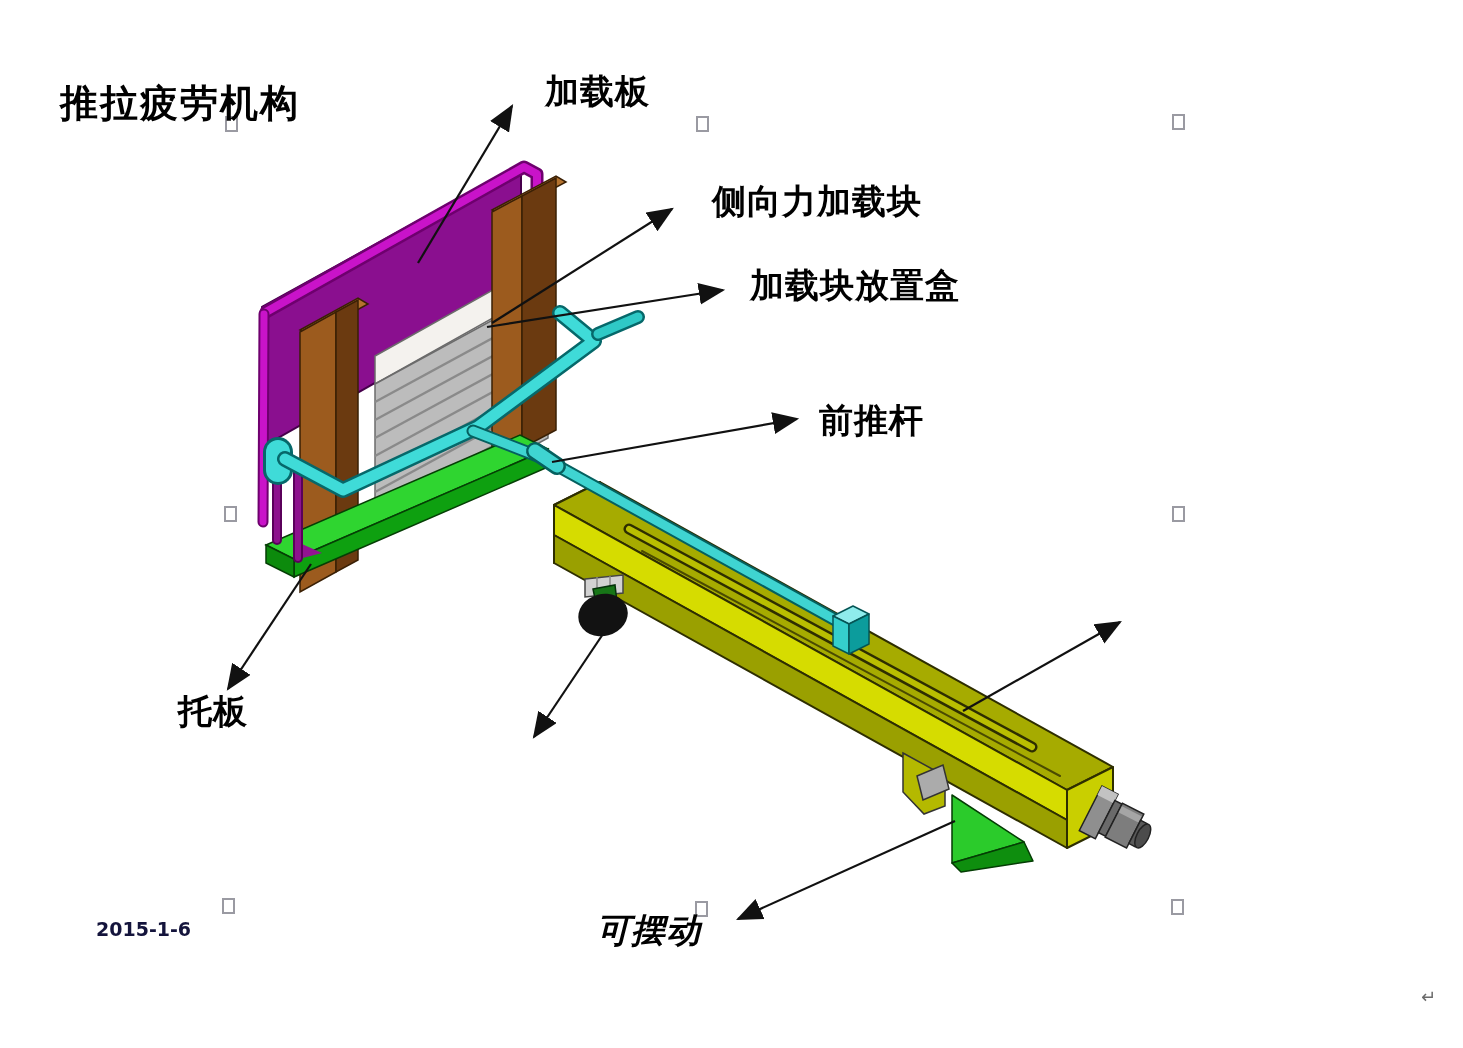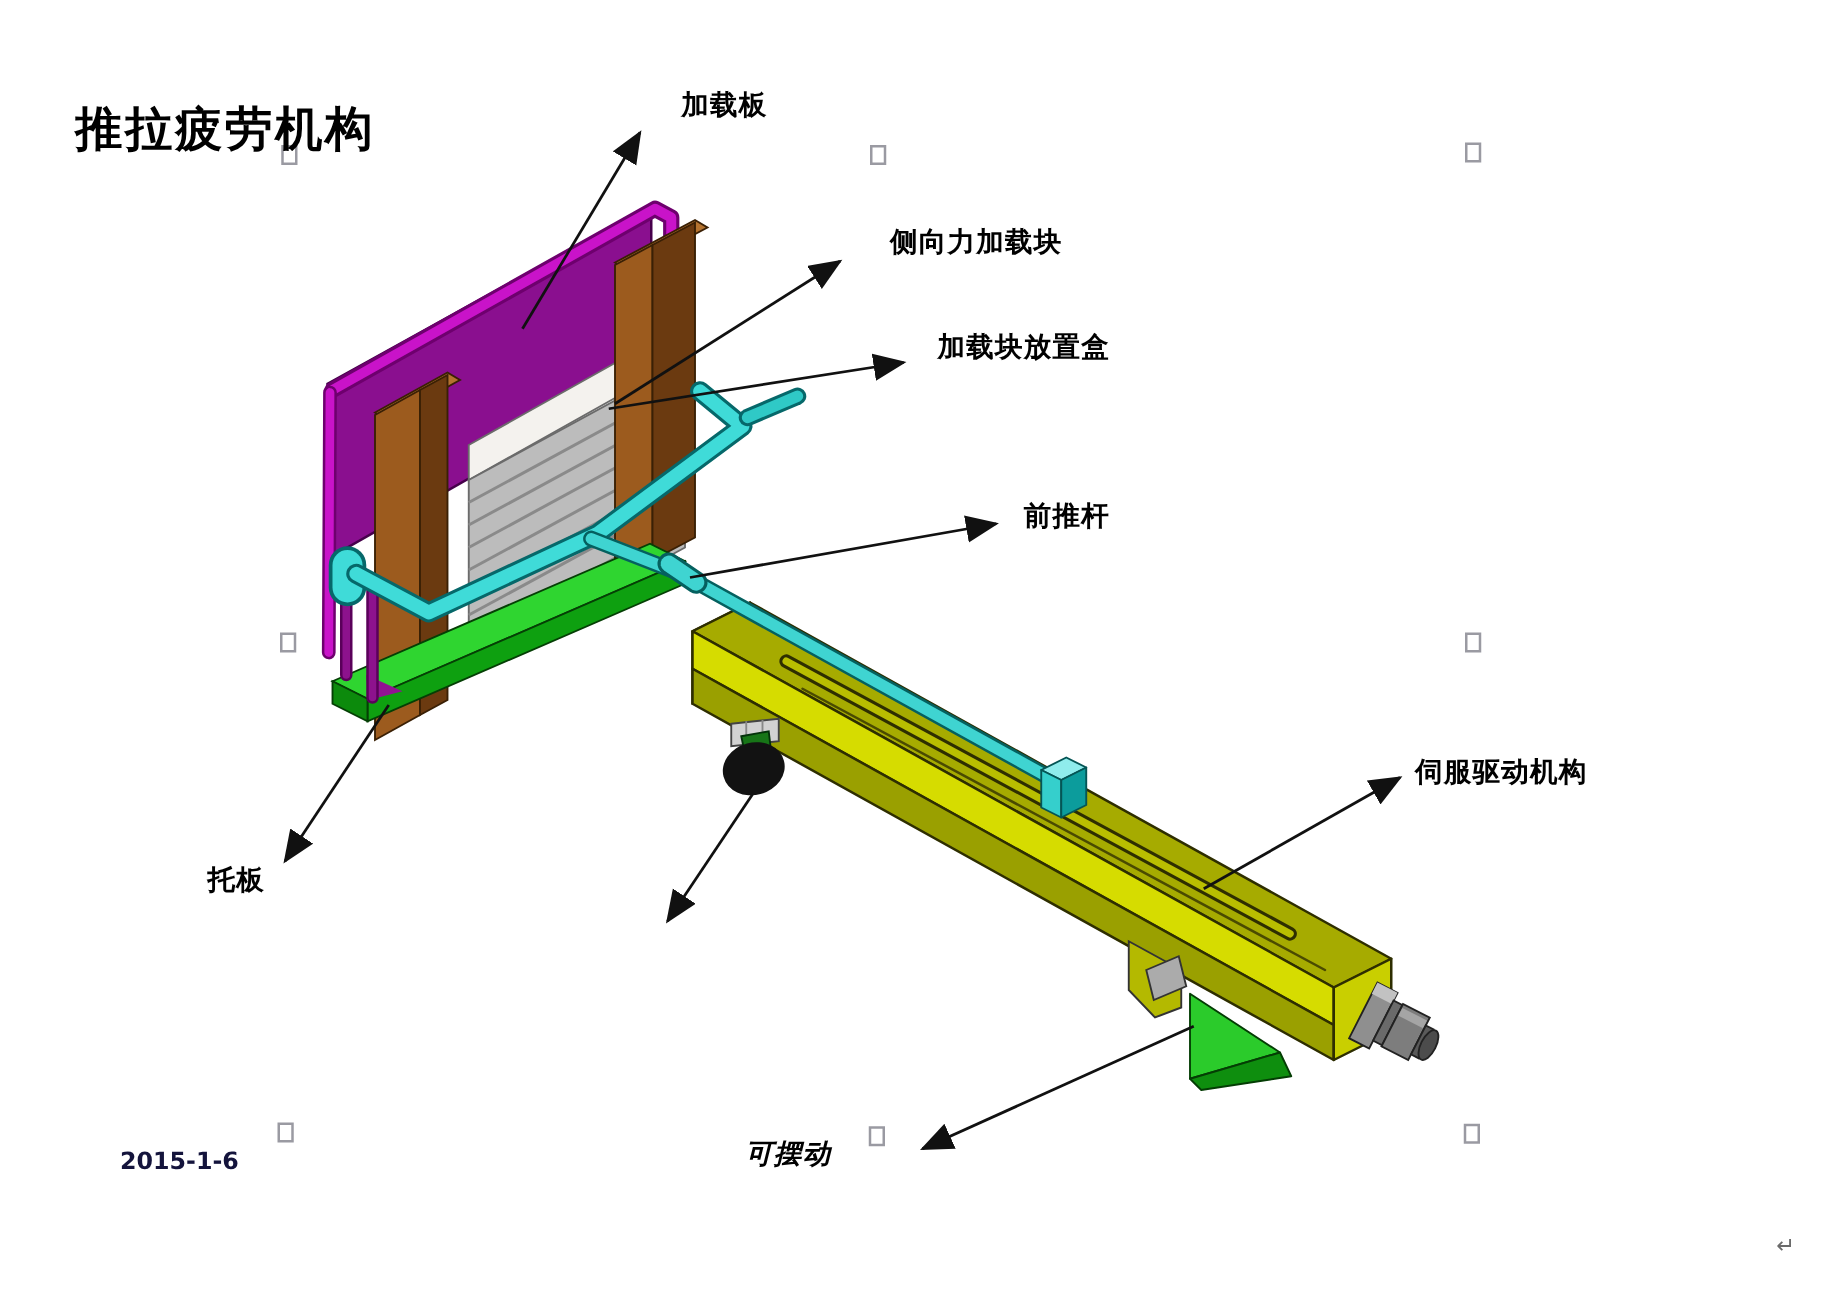--- a/index.html
+++ b/index.html
@@ -1,19 +1,19 @@
 <!DOCTYPE html>
 <html><head>
 <meta charset="utf-8">
 <style>
   html,body{margin:0;padding:0;background:#fff;}
   .stage{position:relative;width:1463px;height:1002px;background:#ffffff;overflow:hidden;
          font-family:"DejaVu Sans",sans-serif;}
   .stage svg{position:absolute;left:0;top:0;}
-  .cn{position:absolute;font-weight:bold;font-size:22px;line-height:1.15;color:#000;
+  .cn{position:absolute;font-weight:bold;font-size:34px;line-height:1.15;color:#000;
       white-space:nowrap;letter-spacing:1px;}
   .title{font-size:38px;letter-spacing:2px;}
   .date{font-size:19px;color:#14143c;letter-spacing:0;}
   .retmark{position:absolute;font-size:18px;color:#6b6b6b;font-weight:normal;}
   .handle{position:absolute;width:13px;height:16px;background:#ffffff;
           border:2px solid #9a9aa2;box-sizing:border-box;}
 </style>
 </head>
 <body>
 
@@ -157,19 +157,18 @@
 <div class="handle" style="left:1172px;top:506px;"></div>
 <div class="handle" style="left:222px;top:898px;"></div>
 <div class="handle" style="left:695px;top:901px;"></div>
 <div class="handle" style="left:1171px;top:899px;"></div>
 
 <div class="cn title" style="left:60px;top:82px;">推拉疲劳机构</div>
 <div class="cn" style="left:545px;top:72px;">加载板</div>
 <div class="cn" style="left:712px;top:182px;">侧向力加载块</div>
 <div class="cn" style="left:750px;top:266px;">加载块放置盒</div>
 <div class="cn" style="left:819px;top:401px;">前推杆</div>
-<div class="cn" style="left:1132px;top:606px;">伺服驱动机构</div>
-<div class="cn" style="left:166px;top:692px;">托板</div>
+<div class="cn" style="left:178px;top:692px;">托板</div>
 <div class="cn" style="left:596px;top:911px;font-style:italic;">可摆动</div>
 <div class="cn date" style="left:96px;top:919px;">2015-1-6</div>
 <div class="retmark" style="left:1421px;top:986px;">↵</div>
 
 </div>
 
 </body></html>

